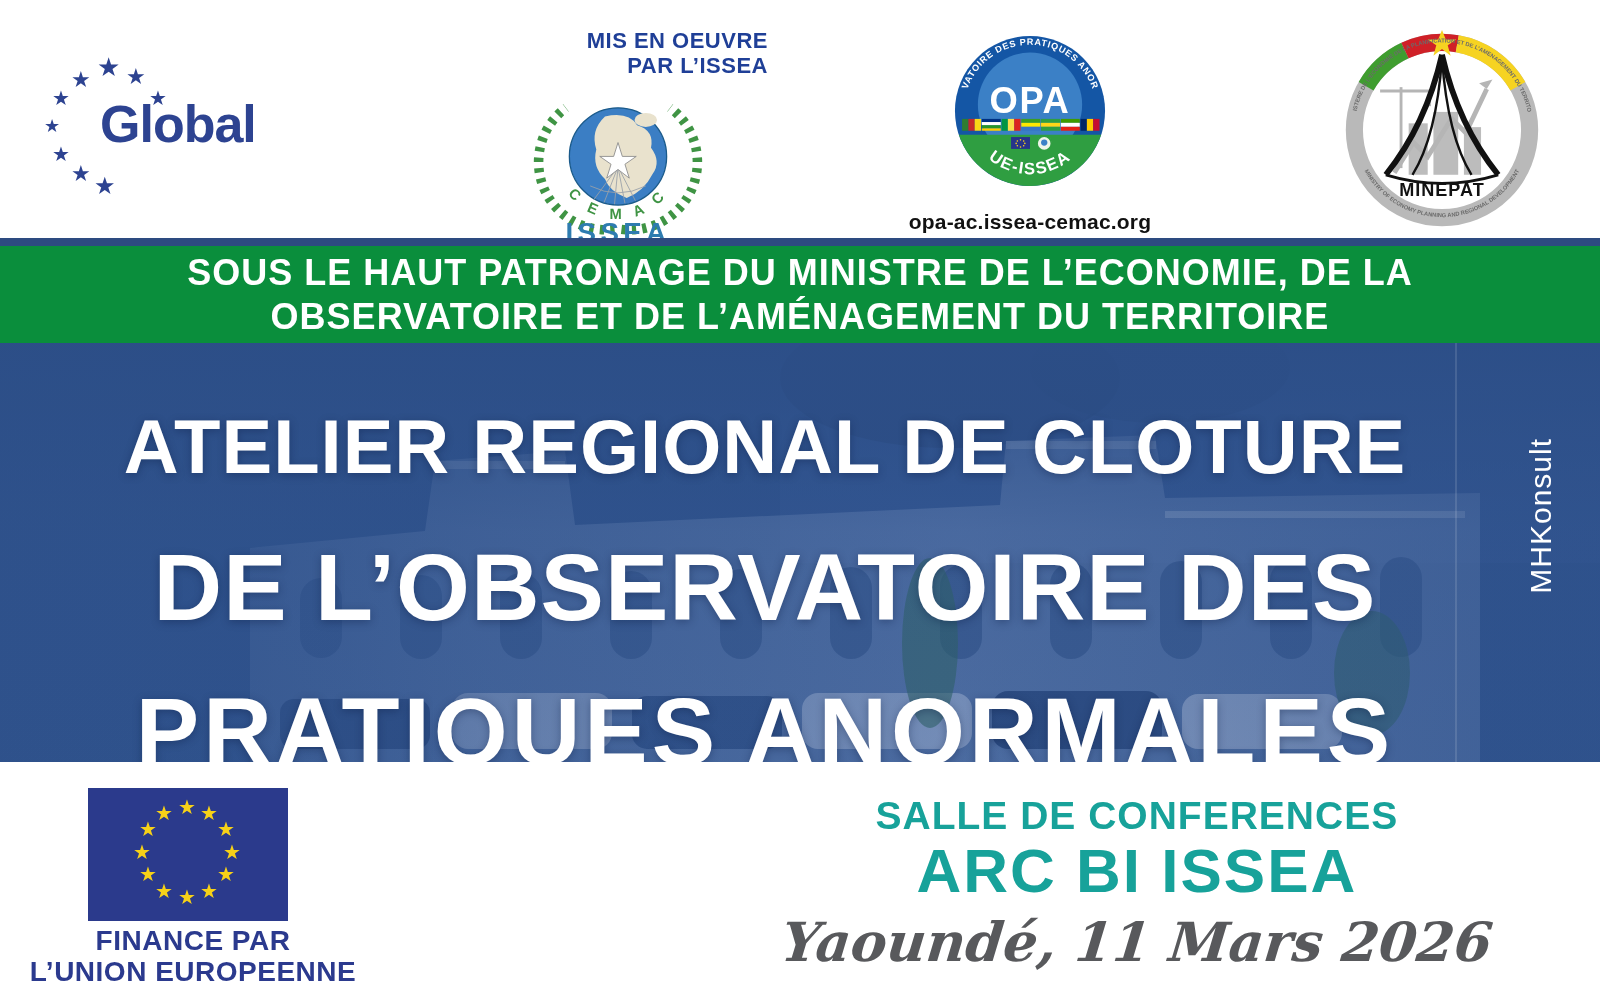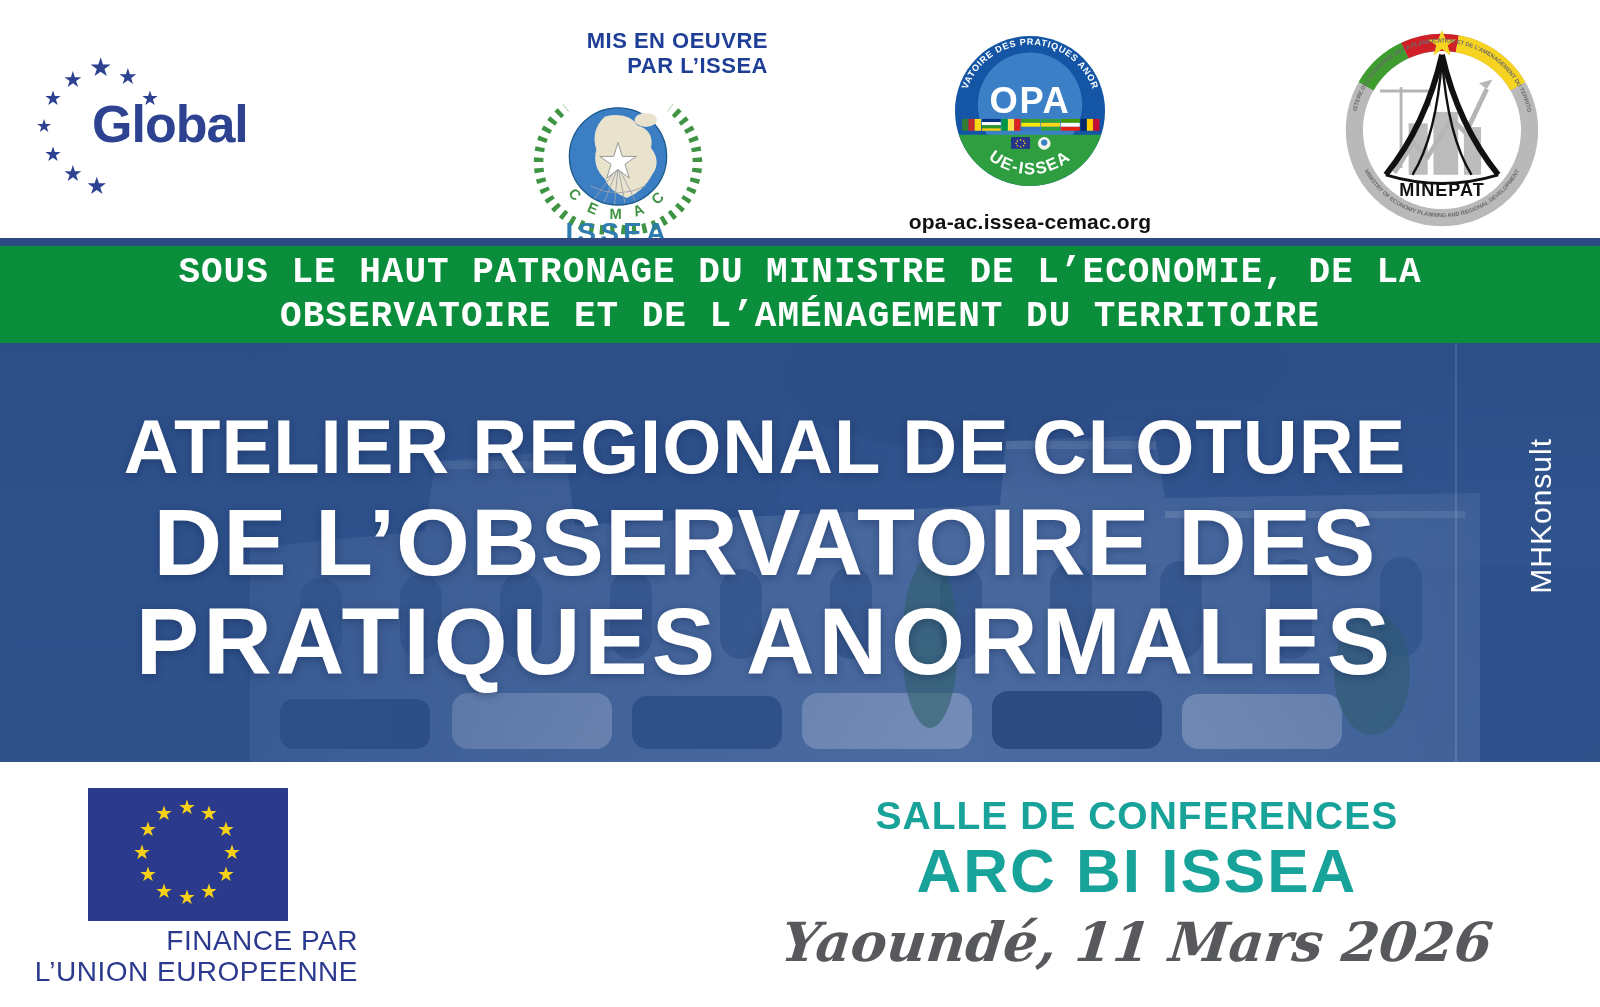--- a/index.html
+++ b/index.html
@@ -1,61 +1,61 @@
 <!DOCTYPE html>
 <html><head>
 <meta charset="utf-8">
 <style>
   html,body{margin:0;padding:0;background:#e9e9e9;}
   .canvas{position:relative;width:1600px;height:1007px;background:#ffffff;overflow:hidden;
           font-family:"Liberation Sans",sans-serif;}
 
   
-  .gg{position:absolute;left:32px;top:40px;width:330px;height:190px;}
+  .gg{position:absolute;left:40px;top:40px;width:330px;height:190px;}
   .gg .star{position:absolute;color:#2d4391;line-height:1;}
   .gg .star::before{content:"★";}
   .gg-text{position:absolute;left:60px;top:58px;color:#2d4391;font-weight:700;
            font-size:52px;line-height:53px;letter-spacing:-1px;}
 
   .issea{position:absolute;left:468px;top:28px;width:300px;height:210px;text-align:right;}
   .issea-caption{color:#1f3f97;font-weight:800;font-size:22px;line-height:25px;letter-spacing:.5px;}
   .issea svg{display:block;margin:2px auto 0;}
 
   .opa{position:absolute;left:895px;top:32px;width:270px;text-align:center;}
   .opa svg{display:block;margin:0 auto;}
   .opa-url{margin-top:20px;color:#111111;font-weight:700;font-size:21px;letter-spacing:.2px;}
 
   .minepat{position:absolute;left:1342px;top:30px;width:210px;height:210px;}
 
   
   .band-line{position:absolute;left:0;top:238px;width:1600px;height:8px;background:#2d4b80;}
   .green-band{position:absolute;left:0;top:246px;width:1600px;height:97px;background:#0a8e3c;
               display:flex;flex-direction:column;justify-content:center;align-items:center;}
-  .green-band div{color:#ffffff;font-weight:800;font-size:36px;line-height:44px;letter-spacing:1px;text-align:right;font-family:Liberation Mono, monospace;}
+  .green-band div{color:#ffffff;font-weight:800;font-size:36px;line-height:44px;letter-spacing:1px;text-align:right;}
 
   
   .blue-band{position:absolute;left:0;top:343px;width:1600px;height:419px;background:#30548f;overflow:hidden;}
   .blue-band svg.bg{position:absolute;left:0;top:0;}
   .title{position:absolute;left:0;top:0;width:1530px;height:419px;z-index:2;
          display:flex;flex-direction:column;align-items:center;justify-content:flex-start;
          color:#ffffff;font-weight:800;text-align:center;
-         text-shadow:0 2px 8px rgba(8,24,60,.35);}
+         text-shadow:0 2px 8px rgba(8,24,60,.35);gap:45px;}
   .t1{margin-top:58px;font-size:76px;line-height:92px;letter-spacing:1px;}
   .t2{font-size:95px;line-height:99px;letter-spacing:1px;text-align:right;}
   .t3{font-size:95px;line-height:99px;letter-spacing:4px;}
   .watermark{position:absolute;right:42px;top:95px;z-index:3;color:#ffffff;
              font-size:30px;font-weight:400;letter-spacing:1px;
              writing-mode:vertical-rl;transform:rotate(180deg);}
 
   
   .eu-flag{position:absolute;left:88px;top:788px;width:200px;height:133px;background:#2b3a8c;}
   .eu-flag .star{position:absolute;color:#f7d117;font-size:20px;line-height:1;}
   .eu-flag .star::before{content:"★";}
-  .eu-caption{position:absolute;left:28px;top:925px;width:330px;text-align:right;
-              color:#2b3a8e;font-weight:400;font-size:28px;line-height:31px;letter-spacing:.5px;}
+  .eu-caption{position:absolute;left:28px;top:925px;width:330px;text-align:center;
+              color:#2b3a8e;font-weight:700;font-size:28px;line-height:31px;letter-spacing:.5px;}
 
   .venue{position:absolute;right:108px;top:793px;text-align:center;margin-left:16px;}
   .venue-l1{color:#17a29a;font-weight:800;font-size:39px;line-height:46px;letter-spacing:1px;}
   .venue-l2{color:#17a29a;font-weight:800;font-size:62px;line-height:64px;letter-spacing:2px;}
   .venue-date{margin-top:8px;color:#58595c;font-family:"DejaVu Serif",serif;font-style:italic;
               font-weight:700;font-size:54px;line-height:62px;transform:skewX(-6deg);}
 </style>
 </head>
 <body>
 

